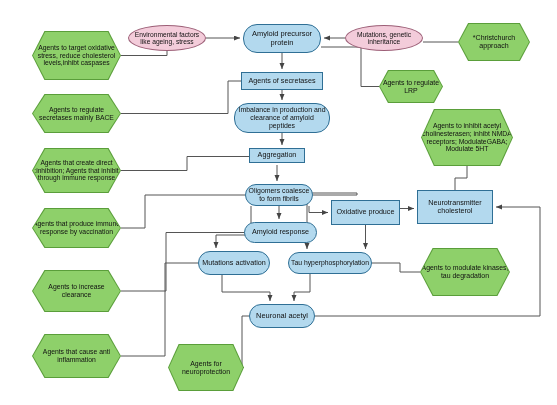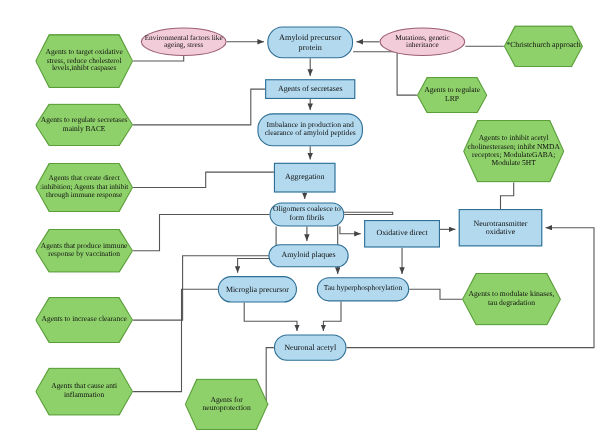--- a/index.html
+++ b/index.html
@@ -1,20 +1,20 @@
 <!DOCTYPE html>
 <html><head>
 <meta charset="utf-8">
 <style>
   html,body{margin:0;padding:0;background:#ffffff;}
   #canvas{
     position:relative;
     width:557px;height:405px;
     background:#ffffff;
-    font-family:Liberation Serif, serif;
+    font-family:Liberation Sans, sans-serif;
     overflow:hidden;
   }
   #edges{position:absolute;left:0;top:0;width:557px;height:405px;}
   .node{
     position:absolute;
     box-sizing:border-box;
     display:flex;align-items:center;justify-content:center;
     text-align:center;
     color:#111111;
     line-height:1.12;
@@ -103,40 +103,40 @@
       </div>
       <div class="node n-round" style="left: 243px; top: 24px; width: 78px; height: 29px; font-size: 5.6pt;">
         <span>Amyloid precursor protein</span>
       </div>
       <div class="node n-rect" style="left: 241px; top: 72px; width: 82px; height: 18px; font-size: 5.4pt;">
         <span>Agents of secretases</span>
       </div>
       <div class="node n-round" style="left: 234px; top: 103px; width: 96px; height: 30px; font-size: 5.2pt;">
         <span>Imbalance in production and clearance of amyloid peptides</span>
       </div>
-      <div class="node n-rect" style="left: 249px; top: 148px; width: 56px; height: 27px; font-size: 5.4pt;">
+      <div class="node n-rect" style="left: 249px; top: 148px; width: 56px; height: 15px; font-size: 5.4pt;">
         <span>Aggregation</span>
       </div>
       <div class="node n-round" style="left: 245px; top: 184px; width: 68px; height: 22px; font-size: 5.2pt;">
         <span>Oligomers coalesce to form fibrils</span>
       </div>
       <div class="node n-round" style="left: 244px; top: 222px; width: 73px; height: 21px; font-size: 5.4pt;">
-        <span>Amyloid plaques</span>
+        <span>Amyloid response</span>
       </div>
       <div class="node n-rect" style="left: 331px; top: 200px; width: 69px; height: 25px; font-size: 5.4pt;">
-        <span>Oxidative direct</span>
+        <span>Oxidative produce</span>
       </div>
       <div class="node n-round" style="left: 198px; top: 251px; width: 72px; height: 24px; font-size: 5.4pt;">
-        <span>Microglia precursor</span>
+        <span>Mutations activation</span>
       </div>
       <div class="node n-round" style="left: 288px; top: 252px; width: 84px; height: 22px; font-size: 5.1pt;">
         <span>Tau hyperphosphorylation</span>
       </div>
       <div class="node n-rect" style="left: 417px; top: 190px; width: 76px; height: 34px; font-size: 5.4pt;">
-        <span>Neurotransmitter oxidative</span>
+        <span>Neurotransmitter cholesterol</span>
       </div>
       <div class="node n-round" style="left: 249px; top: 304px; width: 66px; height: 24px; font-size: 5.6pt;">
         <span>Neuronal acetyl</span>
       </div>
       <div class="hexwrap" style="left: 32px; top: 31px; width: 89px; height: 49px;">
         <div class="hexborder"></div>
         <div class="hexfill" style="font-size: 5.1pt;">Agents to target oxidative stress, reduce cholesterol levels,inhibt caspases</div>
       </div>
       <div class="hexwrap" style="left: 32px; top: 94px; width: 89px; height: 39px;">
         <div class="hexborder"></div>

